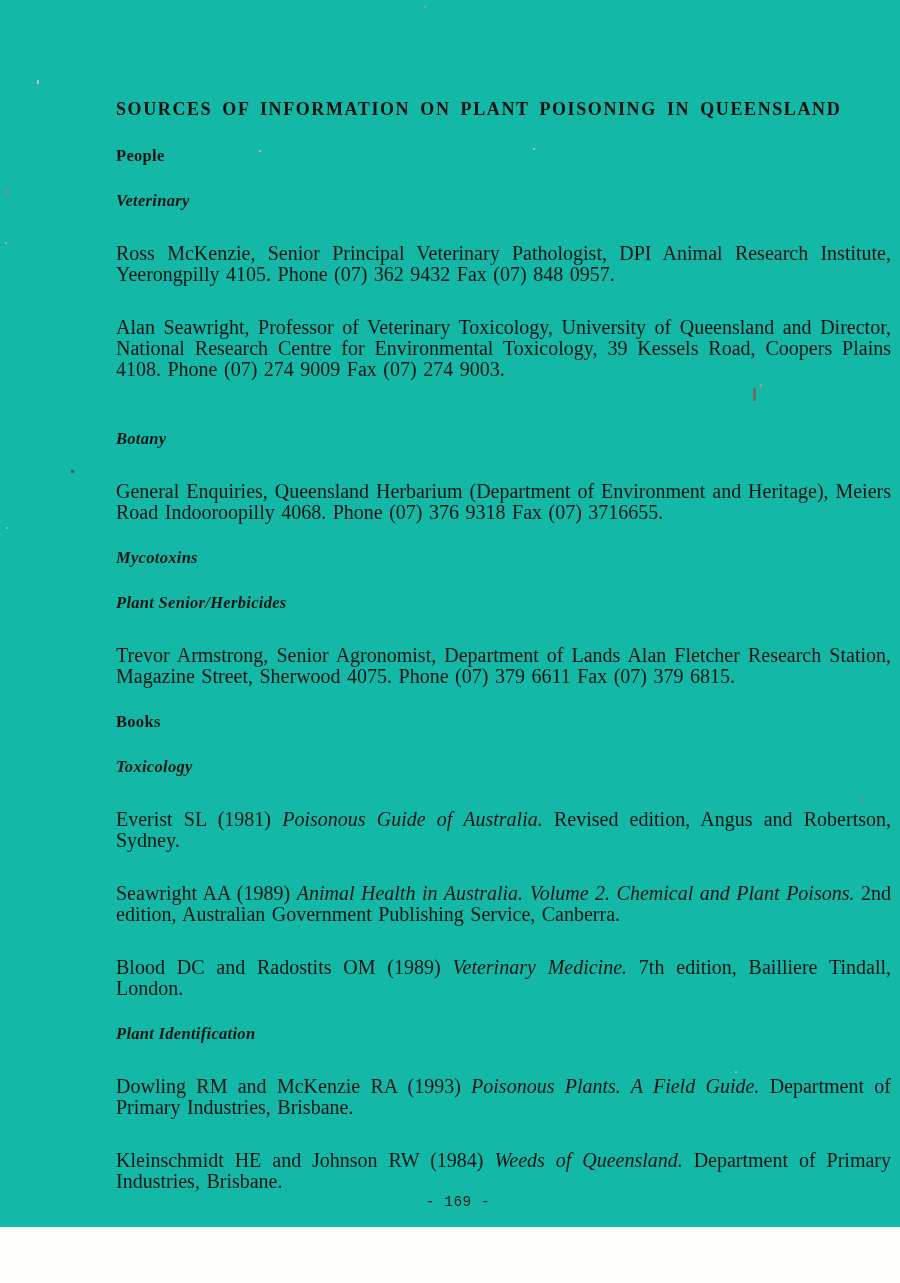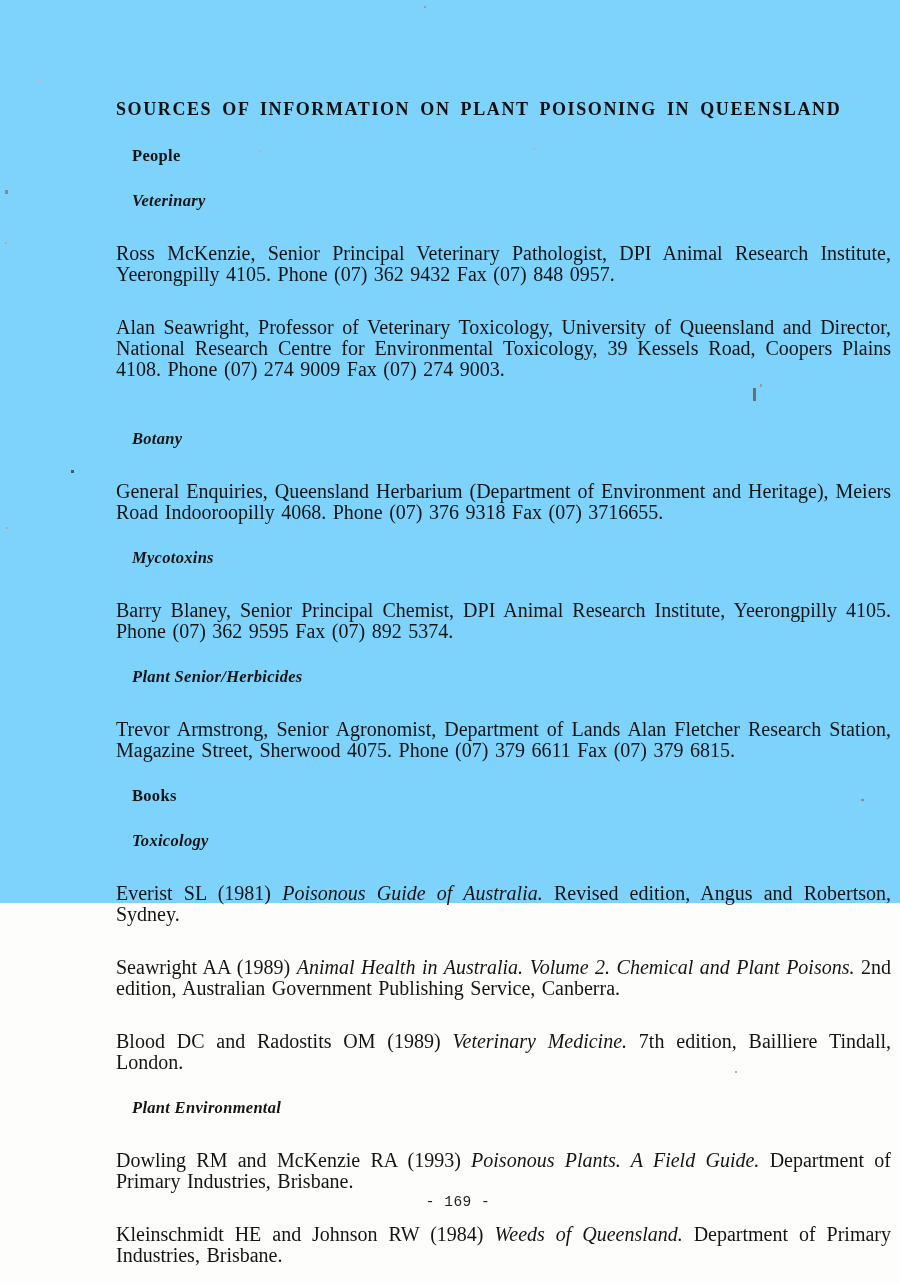--- a/index.html
+++ b/index.html
@@ -3,28 +3,28 @@
 <meta charset="utf-8">
 <style>
   html, body { margin: 0; padding: 0; }
   body {
     width: 900px; height: 1283px;
     background: #fdfdfc;
     font-family: "Liberation Serif", "DejaVu Serif", serif;
     color: #151515;
     overflow: hidden;
   }
-  .page { position: relative; width: 900px; height: 903px; background: #7dd3fc; }
+  .page { position: relative; width: 900px; height: 1227px; background: #14b8a6; }
   .content { position: absolute; left: 116px; top: 97px; width: 775px; }
   .title {
     font-size: 18px; font-weight: 700; line-height: 24px;
     letter-spacing: 1.6px; word-spacing: 4px; white-space: nowrap;
     color: #101010;
   }
-  .block { margin-top: 24px; margin-left: 16px; }
+  .block { margin-top: 24px; }
   .gap-large { margin-top: 48px; }
   .heading {
     font-size: 16.5px; font-weight: 700; line-height: 21px; letter-spacing: 0.3px;
   }
   .heading.bi { font-style: italic; }
   .para {
     font-size: 20px; line-height: 21px; margin: 32px 0 0 0;
     text-align: justify; text-align-last: left; word-spacing: 1.5px;
   }
   .para .it { font-style: italic; }
@@ -44,29 +44,28 @@
   <div class="content">
     <div class="title">SOURCES OF INFORMATION ON PLANT POISONING IN QUEENSLAND</div>
     <div id="sections">
         <div class="block heading">People</div>
         <div class="block heading bi">Veterinary</div>
         <p class="block para"><span>Ross McKenzie, Senior Principal Veterinary Pathologist, DPI Animal Research Institute, Yeerongpilly 4105. Phone (07) 362 9432 Fax (07) 848 0957.</span></p>
         <p class="block para"><span>Alan Seawright, Professor of Veterinary Toxicology, University of Queensland and Director, National Research Centre for Environmental Toxicology, 39 Kessels Road, Coopers Plains 4108. Phone (07) 274 9009 Fax (07) 274 9003.</span></p>
         <div class="block heading bi gap-large">Botany</div>
         <p class="block para"><span>General Enquiries, Queensland Herbarium (Department of Environment and Heritage), Meiers Road Indooroopilly 4068. Phone (07) 376 9318 Fax (07) 3716655.</span></p>
         <div class="block heading bi">Mycotoxins</div>
-        <p class="block para"><span>Barry Blaney, Senior Principal Chemist, DPI Animal Research Institute, Yeerongpilly 4105. Phone (07) 362 9595 Fax (07) 892 5374.</span></p>
         <div class="block heading bi">Plant Senior/Herbicides</div>
         <p class="block para"><span>Trevor Armstrong, Senior Agronomist, Department of Lands Alan Fletcher Research Station, Magazine Street, Sherwood 4075. Phone (07) 379 6611 Fax (07) 379 6815.</span></p>
         <div class="block heading">Books</div>
         <div class="block heading bi">Toxicology</div>
         <p class="block para"><span>Everist SL (1981) </span><span class="it">Poisonous Guide of Australia.</span><span> Revised edition, Angus and Robertson, Sydney.</span></p>
         <p class="block para"><span>Seawright AA (1989) </span><span class="it">Animal Health in Australia. Volume 2. Chemical and Plant Poisons.</span><span> 2nd edition, Australian Government Publishing Service, Canberra.</span></p>
         <p class="block para"><span>Blood DC and Radostits OM (1989) </span><span class="it">Veterinary Medicine.</span><span> 7th edition, Bailliere Tindall, London.</span></p>
-        <div class="block heading bi">Plant Environmental</div>
+        <div class="block heading bi">Plant Identification</div>
         <p class="block para"><span>Dowling RM and McKenzie RA (1993) </span><span class="it">Poisonous Plants. A Field Guide.</span><span> Department of Primary Industries, Brisbane.</span></p>
         <p class="block para"><span>Kleinschmidt HE and Johnson RW (1984) </span><span class="it">Weeds of Queensland.</span><span> Department of Primary Industries, Brisbane.</span></p>
       </div>
   </div>
 
   <div class="footer">- 169 -</div>
 
   <div class="speck" style="left:753px;top:388px;width:3px;height:13px;background:#6e6e6e"></div>
   <div class="speck" style="left:760px;top:384px;width:2px;height:3px;background:#9a9a9a"></div>
   <div class="speck" style="left:424px;top:6px;width:2px;height:2px;background:#9a9a9a"></div>

